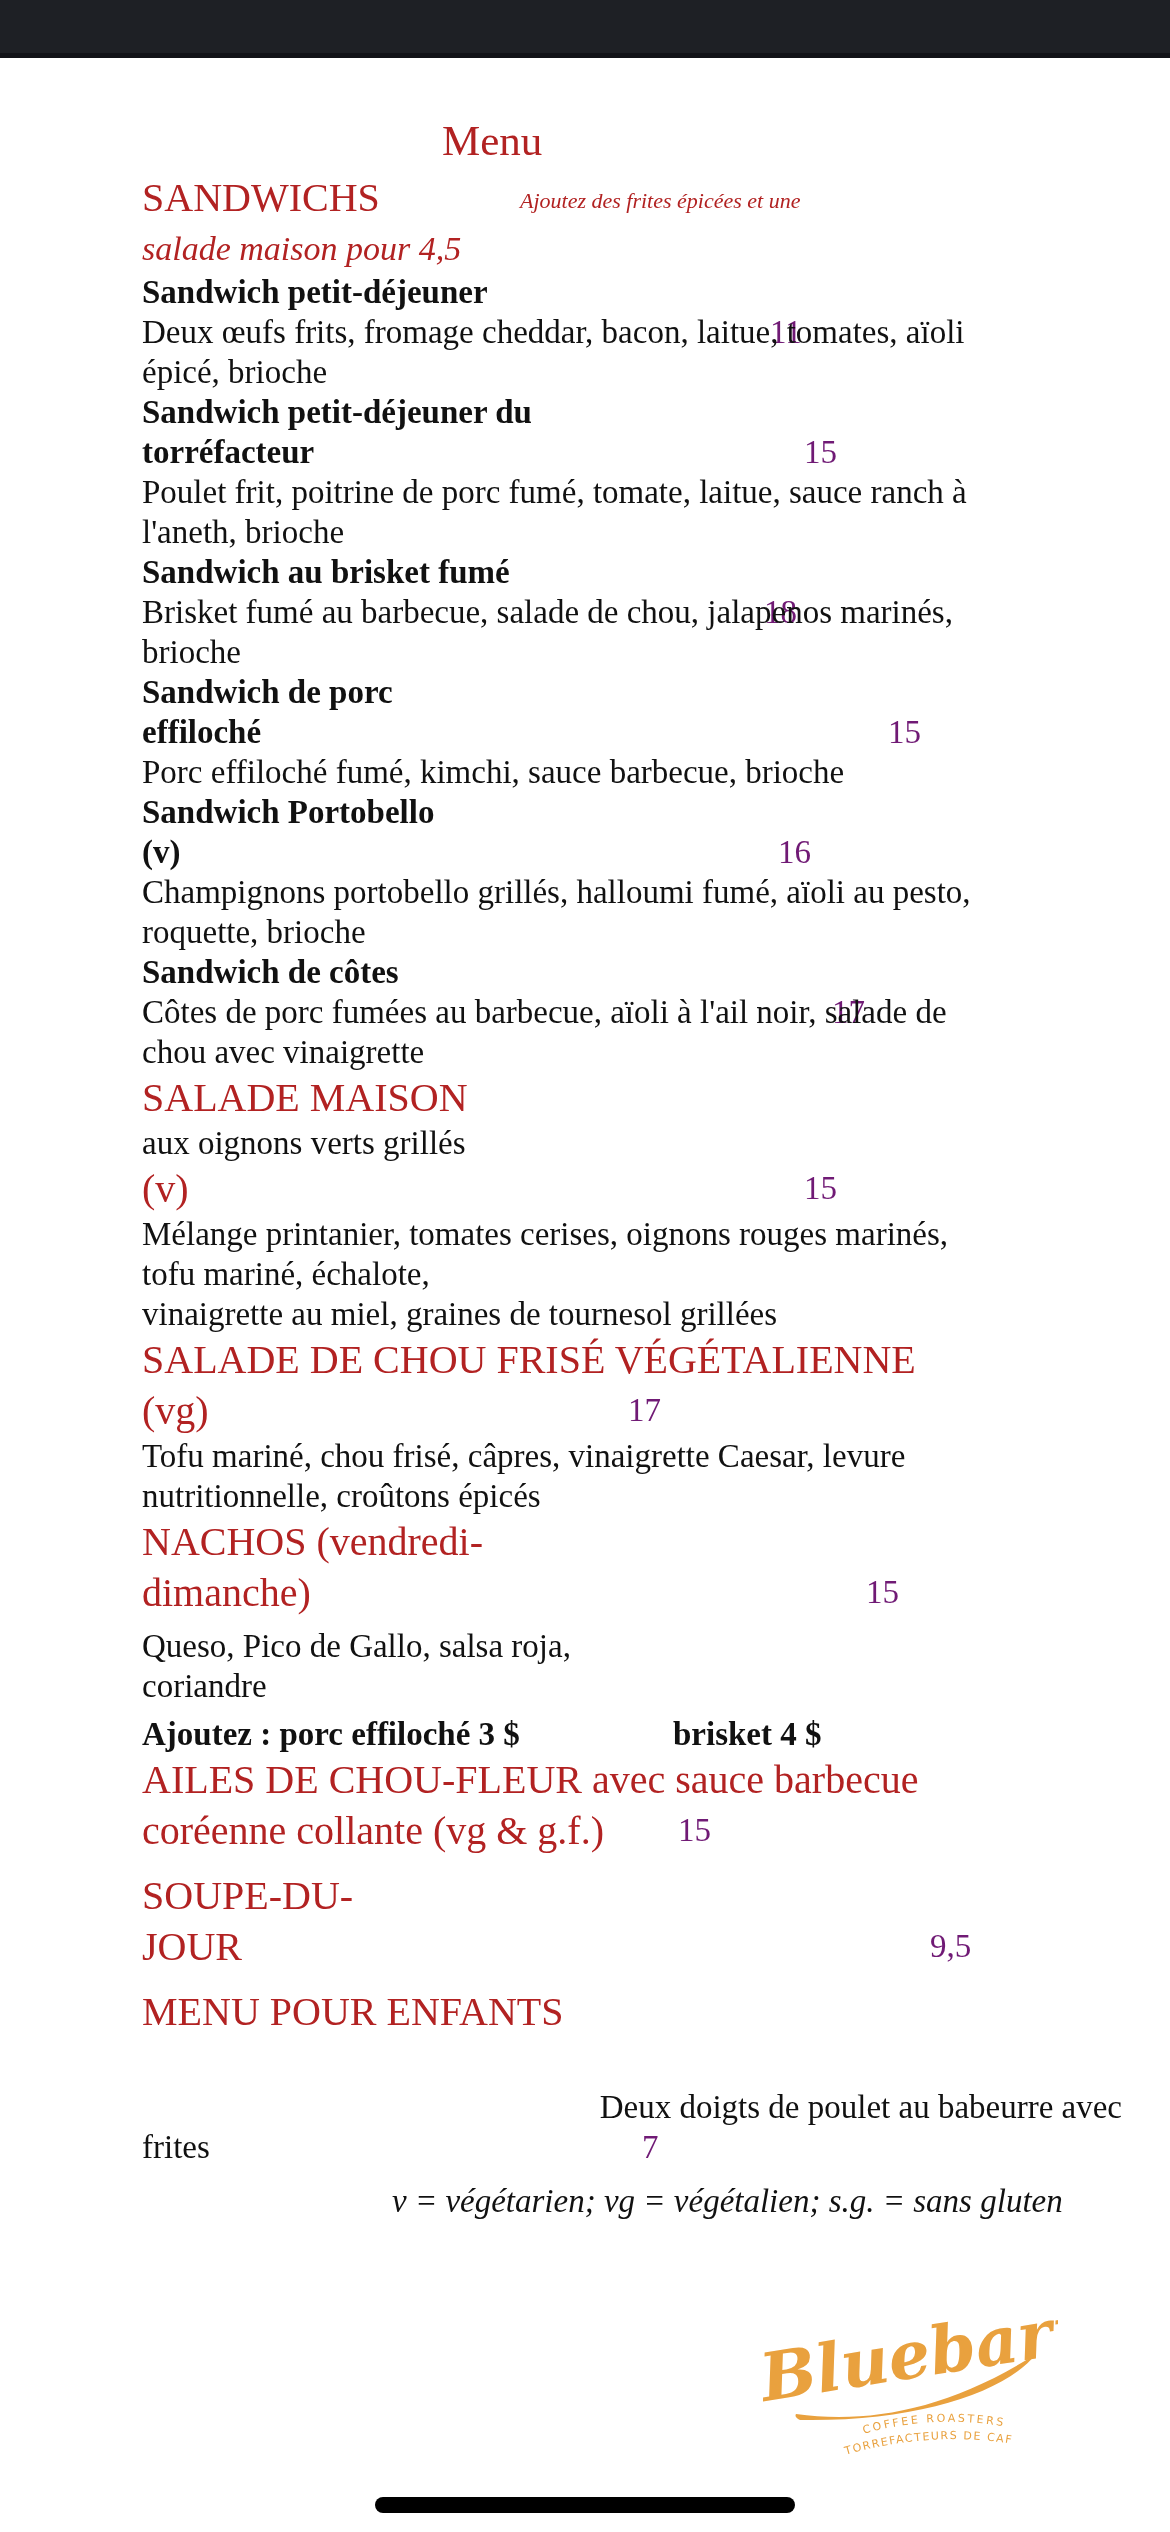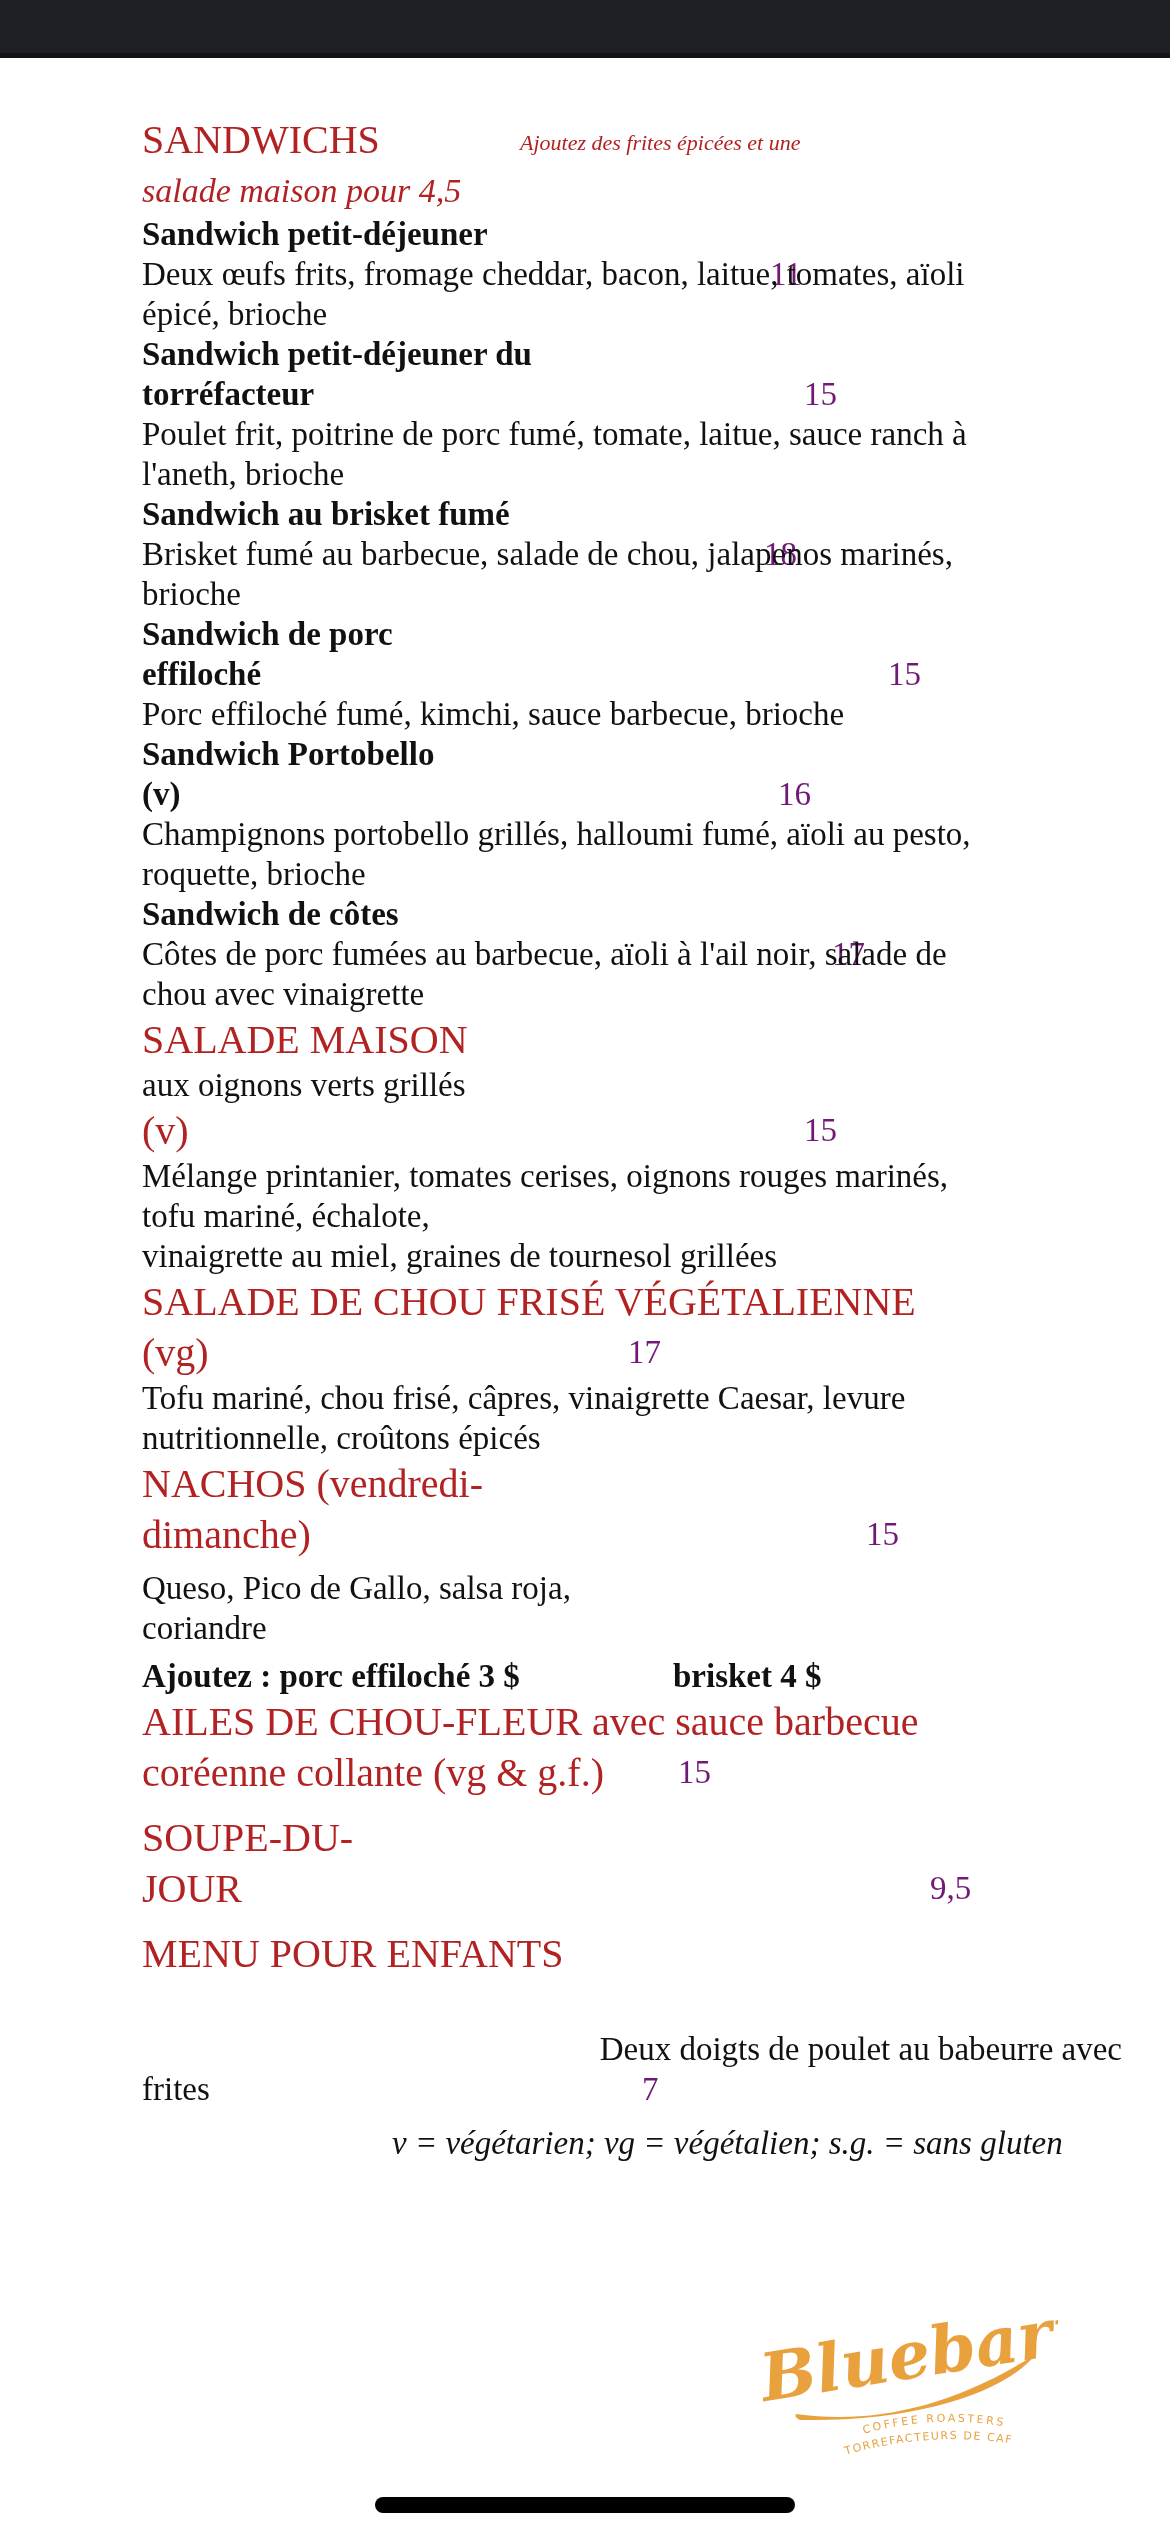--- a/index.html
+++ b/index.html
@@ -44,20 +44,21 @@
 </style>
 </head>
 <body>
 
 <div class="phone">
 
   <div class="statusbar"></div>
 
   <div class="content">
 
+    <div class="ln t-title">Menu</div>
 
     <div class="ln t-hdr-first">
       <span>SANDWICHS</span>
       <span class="hdr-note">Ajoutez des frites épicées et une</span>
     </div>
     <div class="ln t-note">salade maison pour 4,5</div>
 
     <div class="ln t-bold">Sandwich petit-déjeuner</div>
     <div class="ln t-body">
         <span class="price" style="left:628px">11</span>

